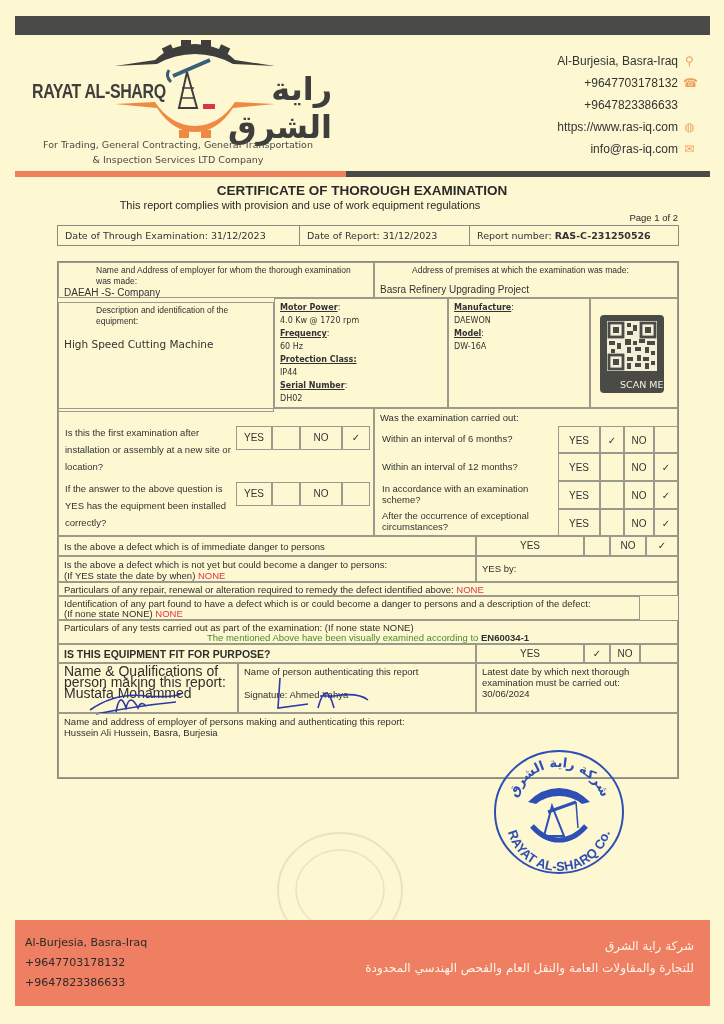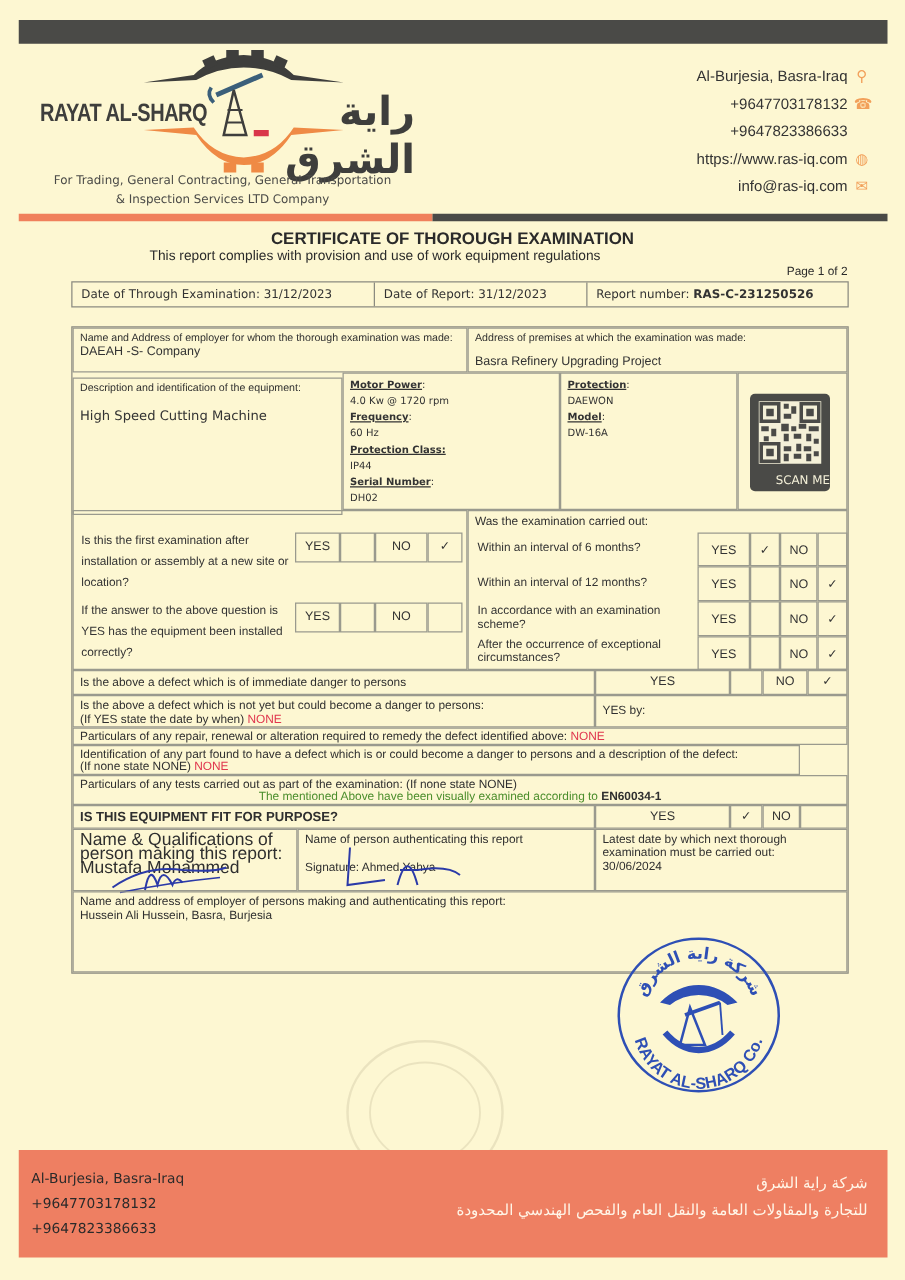--- a/index.html
+++ b/index.html
@@ -27,33 +27,33 @@
 
   .datebar { left: 57px; top: 225px; width: 622px; height: 21px; border: 1px solid #8b8b80; display: flex; font-family: "DejaVu Sans", sans-serif; font-size: 9.5px; color: #333; }
   .datebar > div { border-right: 1px solid #8b8b80; padding: 4px 7px; white-space: nowrap; }
   .datebar > div:last-child { border-right: none; }
   .datebar b { font-weight: bold; }
 
   
   .form { left: 57px; top: 261px; width: 622px; height: 518px; border: 1px solid #8b8b80; }
   .cell { position: absolute; border: 1px solid #9a9a8e; font-size: 9px; color: #2f2f2f; padding: 2px 5px; line-height: 11px; }
   .cell .val { font-size: 10px; color: #333; }
-  .small { font-size: 8.5px; }
+  .small { font-size: 8.5px; margin-left: 32px; }
   .eq-desc { font-family: "DejaVu Sans", sans-serif; font-size: 10.5px; color: #333; }
   .spec { font-family: "DejaVu Sans", sans-serif; font-size: 8px; line-height: 13px; color: #333; }
   .spec .k { font-weight: bold; text-decoration: underline; }
   .red { color: #e0364e; }
   .green { color: #4a8d2b; }
   .check { font-family: "DejaVu Sans", sans-serif; font-size: 12px; color: #333; text-align: center; }
   .box { position: absolute; border: 1px solid #9a9a8e; font-size: 10px; text-align: center; line-height: 22px; color: #333; }
   .q { position: absolute; font-size: 9.5px; color: #333; line-height: 17px; }
 
   .qr { position: absolute; left: 542px; top: 53px; width: 64px; height: 78px; background: #4a4a47; border-radius: 4px; }
   .qr .code { position: absolute; left: 7px; top: 6px; width: 50px; height: 50px; background: #f4f0d8; }
-  .qr .lbl { position: absolute; left: 0; bottom: 3px; width: 100%; text-align: right; color: #f4f0d8; font-size: 9.5px; font-family: "DejaVu Sans", sans-serif; }
+  .qr .lbl { position: absolute; left: 0; bottom: 3px; width: 100%; text-align: left; color: #f4f0d8; font-size: 9.5px; font-family: "DejaVu Sans", sans-serif; padding-left: 20px; }
 
   .sig { position: absolute; }
 
   
   .stamp { left: 492px; top: 748px; width: 134px; height: 128px; }
   .ghost-stamp { left: 275px; top: 830px; width: 130px; height: 120px; opacity: 0.12; }
 
   
   .footer { left: 15px; top: 920px; width: 695px; height: 86px; background: #ee7f62; }
   .foot-left { left: 25px; top: 933px; color: #2a2a2a; font-family: "DejaVu Sans", sans-serif; font-size: 11px; line-height: 20px; }
@@ -154,21 +154,21 @@
     <div><span class="k">Motor Power</span>:</div>
     <div>4.0 Kw @ 1720 rpm</div>
     <div><span class="k">Frequency</span>:</div>
     <div>60 Hz</div>
     <div><span class="k">Protection Class:</span></div>
     <div>IP44</div>
     <div><span class="k">Serial Number</span>:</div>
     <div>DH02</div>
   </div>
   <div class="cell spec" style="left:390px;top:36px;width:142px;height:110px">
-    <div><span class="k">Protection</span>:</div>
+    <div><span class="k">Manufacture</span>:</div>
     <div>DAEWON</div>
     <div><span class="k">Model</span>:</div>
     <div>DW-16A</div>
   </div>
   <div class="cell" style="left:532px;top:36px;width:88px;height:110px"></div>
   <div class="qr">
     <svg class="code" viewBox="0 0 25 25">
       <rect x="1" y="1" width="7" height="7" fill="none" stroke="#4a4a47" stroke-width="1.4"></rect>
       <rect x="3" y="3" width="3" height="3" fill="#4a4a47"></rect>
       <rect x="17" y="1" width="7" height="7" fill="none" stroke="#4a4a47" stroke-width="1.4"></rect>

